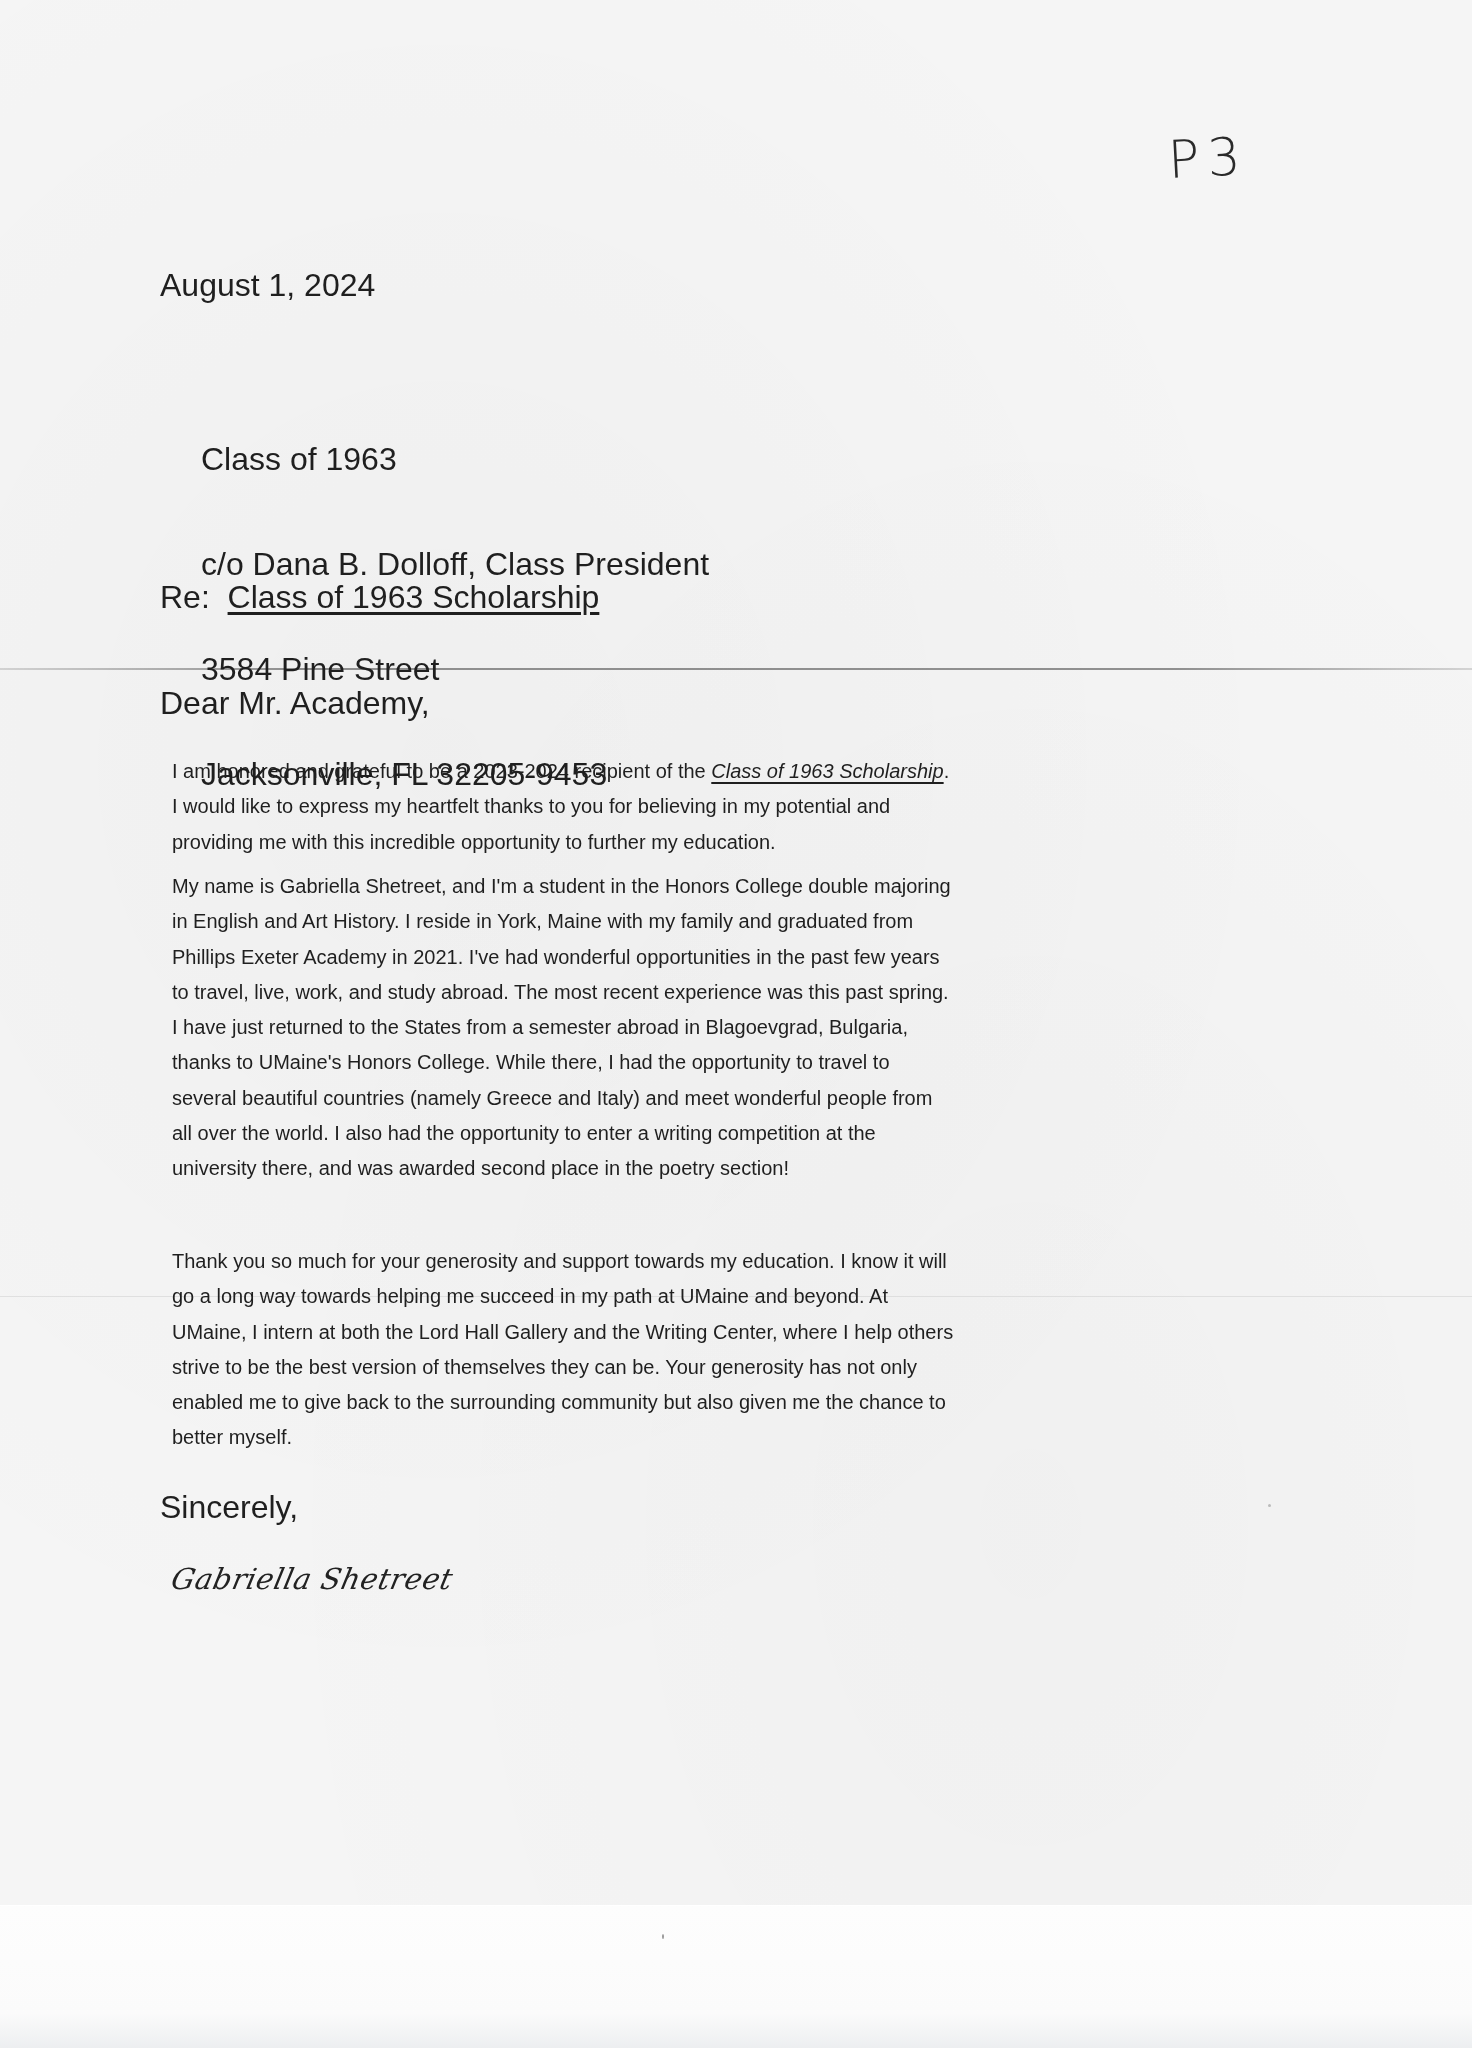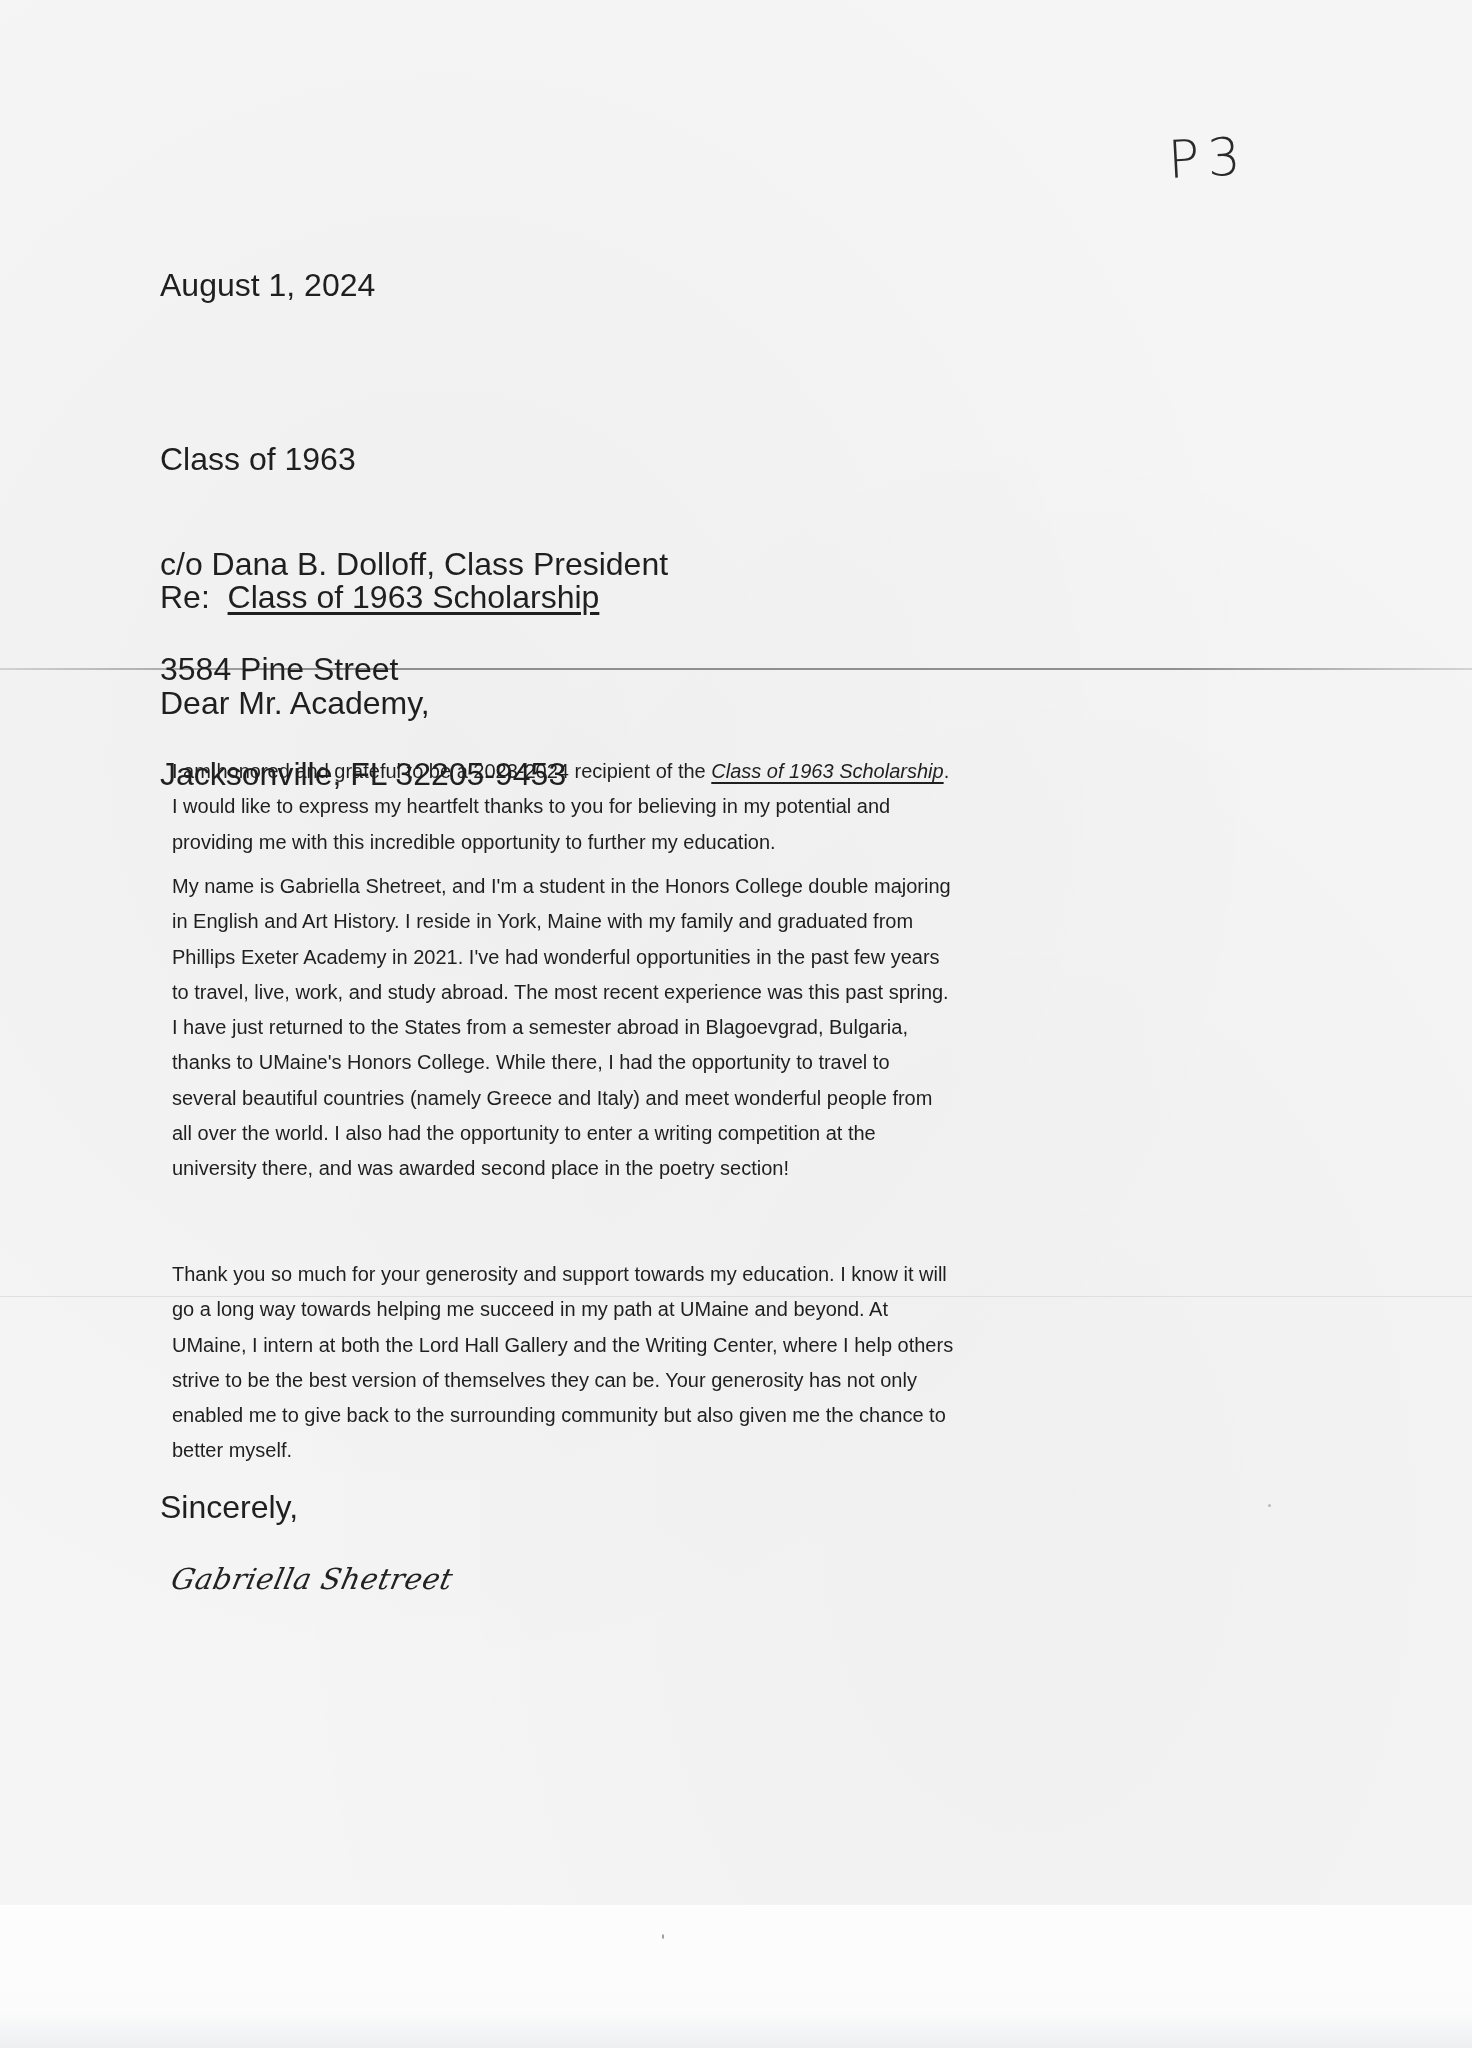--- a/index.html
+++ b/index.html
@@ -58,35 +58,35 @@
       transform: rotate(-3deg);
     }
     .block {
       position: absolute;
       left: 160px;
       font-size: 32px;
       line-height: 35px;
       white-space: pre;
     }
     .date { top: 268px; }
-    .address { top: 372px; }
+    .address { top: 372px; margin-left: 41px; }
     .address div { height: 35px; }
     .re { top: 580px; }
     .re .subject { text-decoration: underline; text-underline-offset: 4px; }
     .salutation { top: 686px; }
     .para {
       position: absolute;
       left: 172px;
       width: 1140px;
       font-size: 20px;
       line-height: 35.3px;
     }
     .para-1 { top: 754px; }
     .para-2 { top: 869px; }
-    .para-3 { top: 1244px; margin-top: 13px; }
+    .para-3 { top: 1244px; }
     .para .line { display: block; white-space: pre; }
     .italic-u { font-style: italic; text-decoration: underline; text-underline-offset: 4px; }
     .closing { top: 1490px; }
     .signature {
       position: absolute;
       left: 172px;
       top: 1562px;
       font-family: "DejaVu Serif", serif;
       font-style: italic;
       font-size: 29px;

